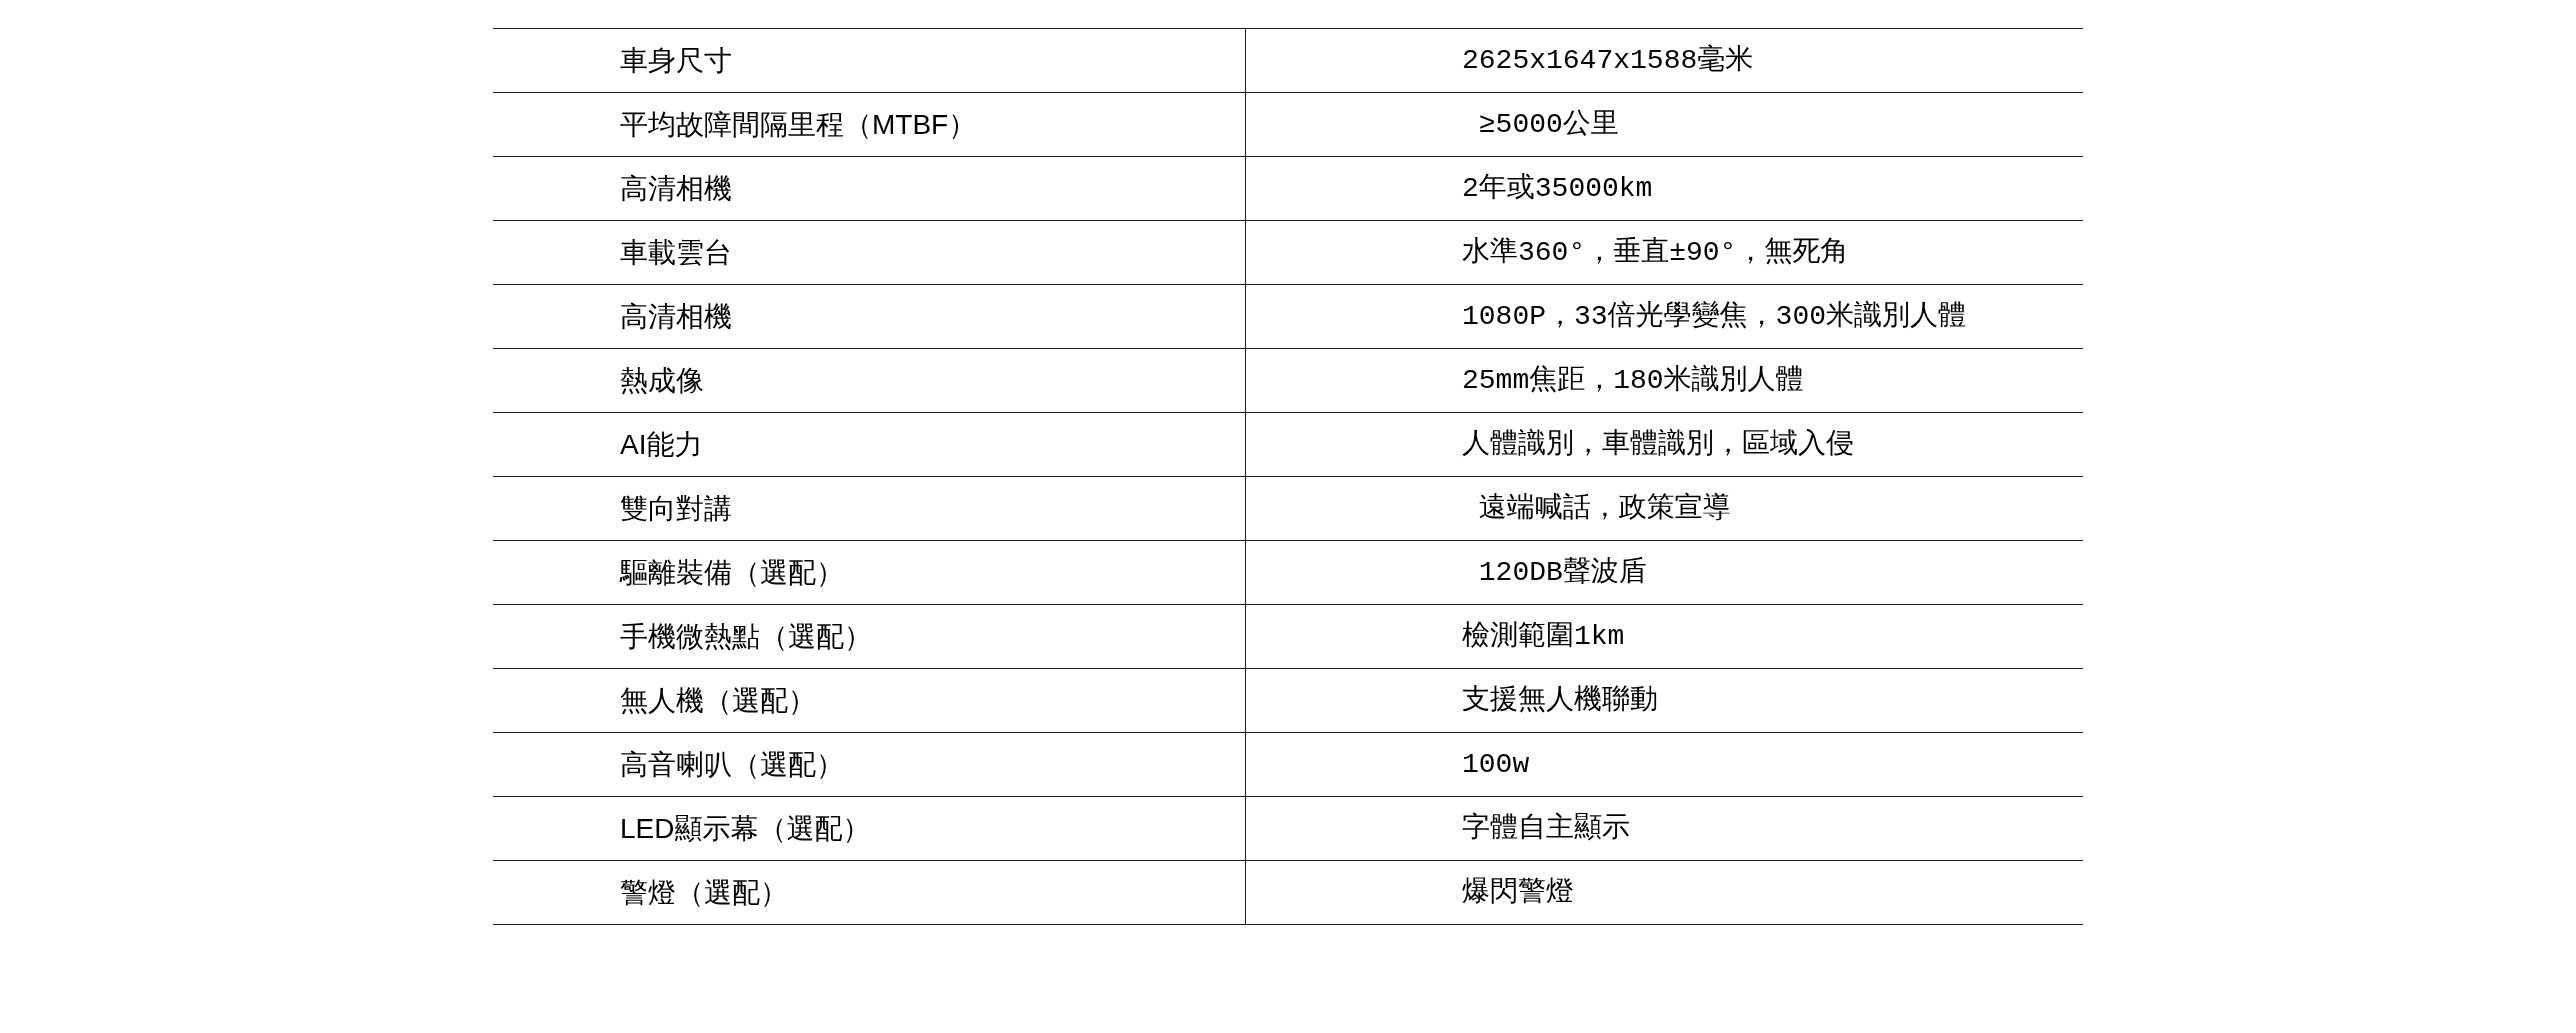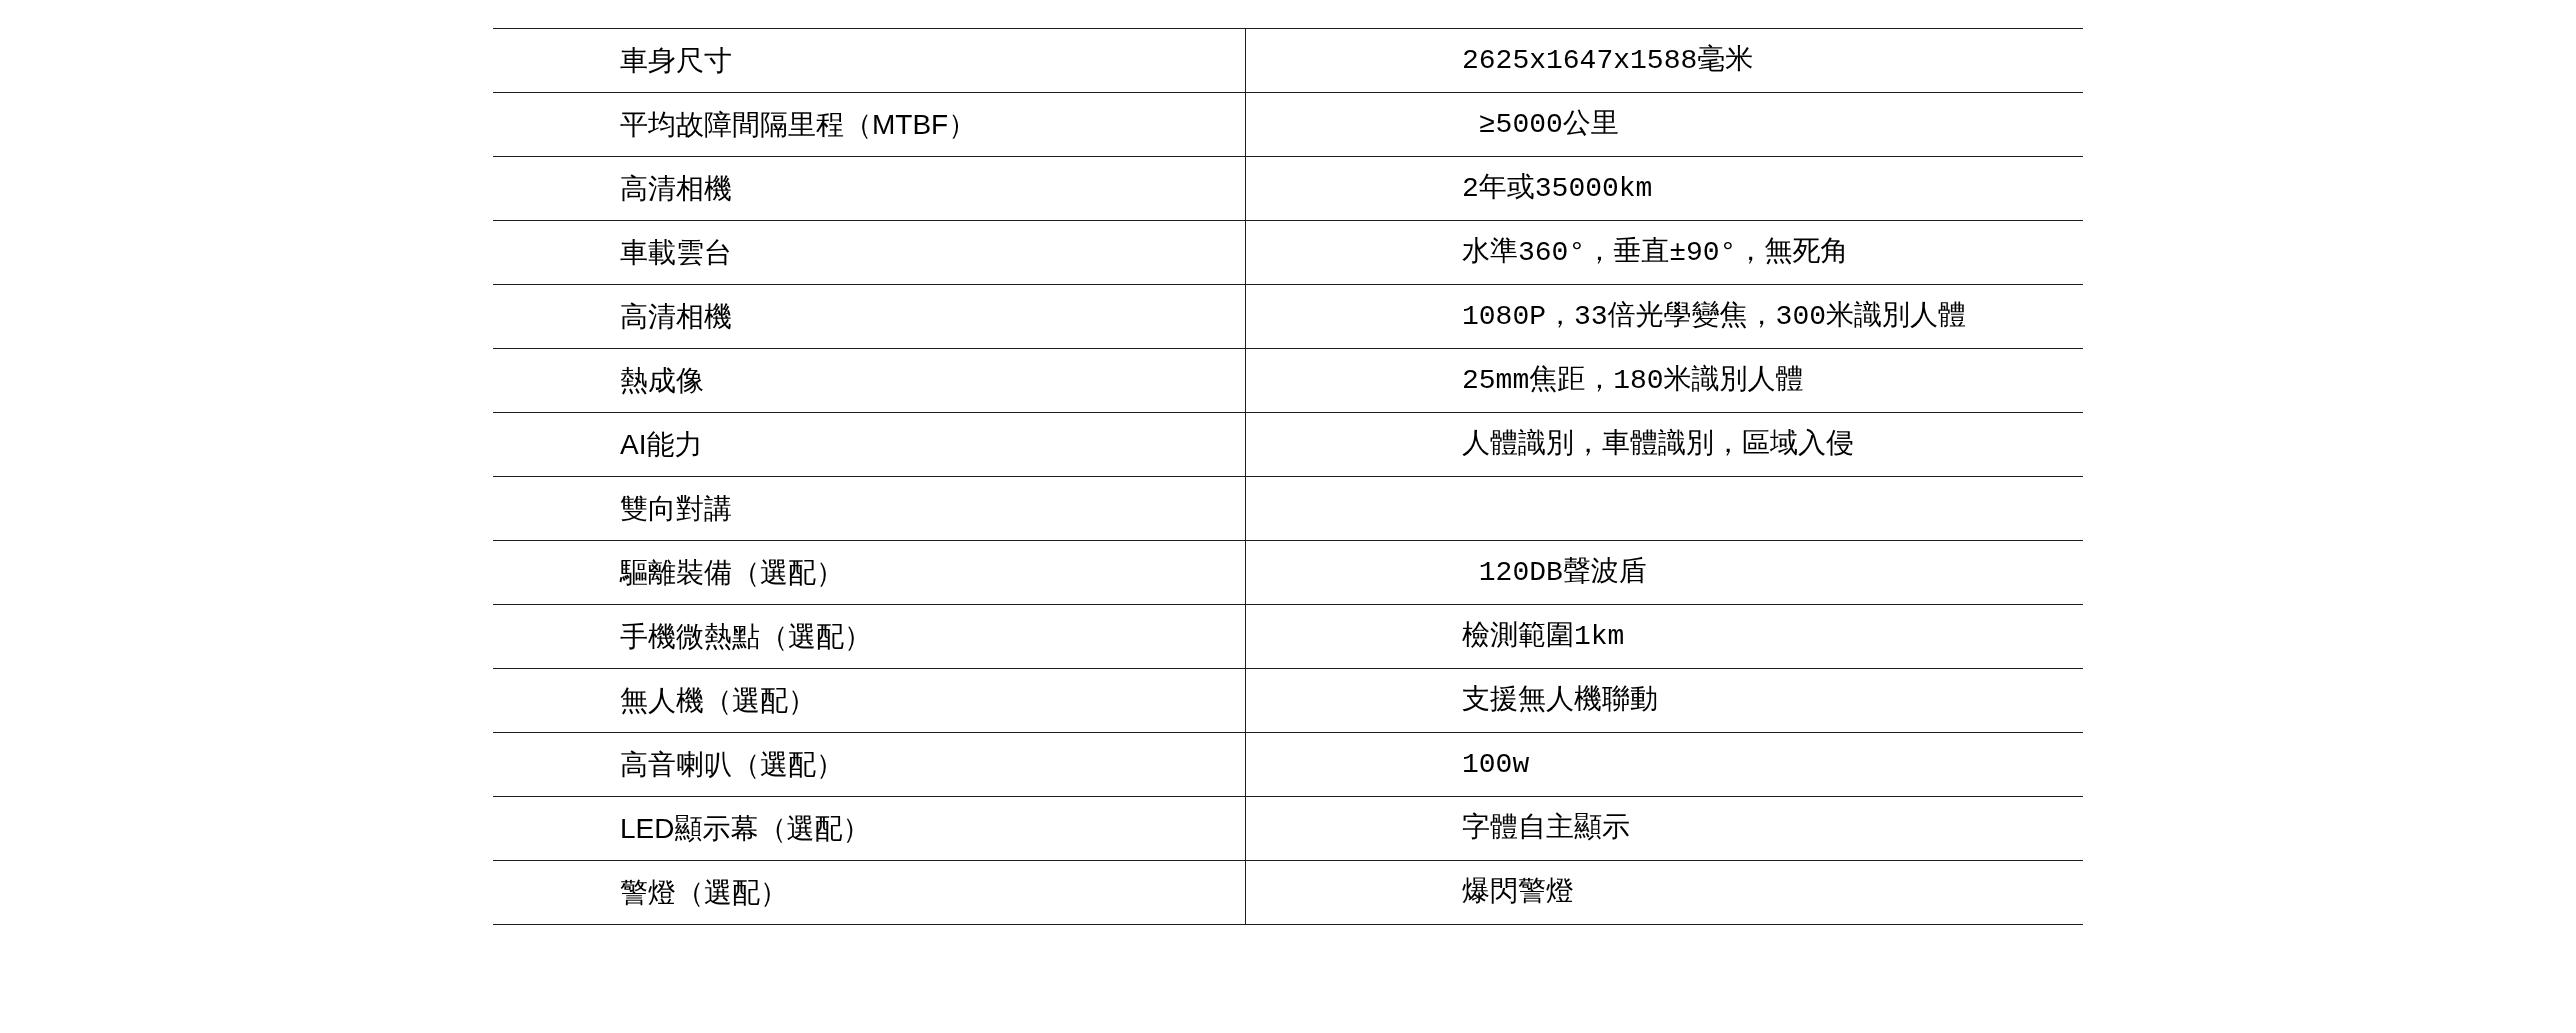--- a/index.html
+++ b/index.html
@@ -74,20 +74,21 @@
   <div class="spec-row">
     <div class="spec-cell label">熱成像</div>
     <div class="spec-cell value">25mm焦距，180米識別人體</div>
   </div>
   <div class="spec-row">
     <div class="spec-cell label">AI能力</div>
     <div class="spec-cell value">人體識別，車體識別，區域入侵</div>
   </div>
   <div class="spec-row">
     <div class="spec-cell label">雙向對講</div>
+    <div class="spec-cell value"> 遠端喊話，政策宣導</div>
   </div>
   <div class="spec-row">
     <div class="spec-cell label">驅離裝備（選配）</div>
     <div class="spec-cell value"> 120DB聲波盾</div>
   </div>
   <div class="spec-row">
     <div class="spec-cell label">手機微熱點（選配）</div>
     <div class="spec-cell value">檢測範圍1km</div>
   </div>
   <div class="spec-row">

